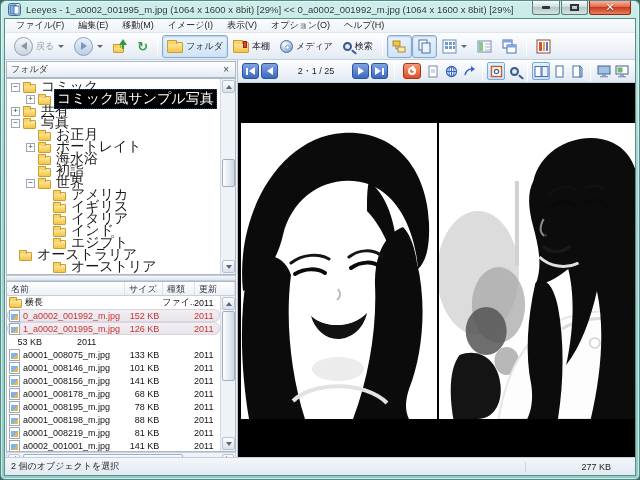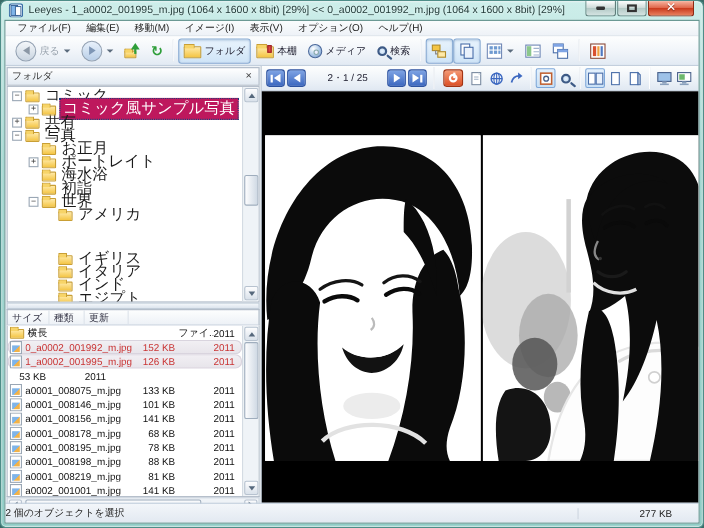--- a/index.html
+++ b/index.html
@@ -86,21 +86,21 @@
   .panel-header .ph-title { font-size:9px; color:#333; flex:1; }
   .panel-close { font-size:10px; color:#444; line-height:9px; padding:0 2px; }
   .tree-wrap { position:absolute; left:1px; right:1px; top:18px; height:197px; background:#fff;
     border:1px solid #aeb9c6; overflow:hidden; }
   .tree { position:absolute; left:0; top:2px; right:15px; }
   .tree-row { display:flex; align-items:center; height:12px; gap:3px; white-space:nowrap; }
   .exp { width:9px; height:9px; flex:none; border:1px solid #9aa7b5; background:#fff; color:#333;
     font-size:8px; line-height:6px; text-align:center; }
   .exp.hid { visibility:hidden; }
   .tree-label { font-size:14px; color:#1a1a1a; padding:0 2px; }
-  .tree-row.sel .tree-label { background:#be185d; color:#fff; border:1px dotted #18407e; }
+  .tree-row.sel .tree-label { background:#000000; color:#fff; border:1px dotted #18407e; }
   .vscroll { position:absolute; right:0; top:0; bottom:0; width:15px; background:#eff3f7; border-left:1px solid #d4dbe3; }
   .vs-arrow { position:absolute; left:1px; width:13px; height:13px; background:linear-gradient(180deg,#fdfdfe,#d9e1ea);
     border:1px solid #b7c2cf; border-radius:2px; display:flex; align-items:center; justify-content:center; }
   .vs-arrow.up { top:1px; } .vs-arrow.down { bottom:1px; }
   .tri-up { width:0; height:0; border-left:3px solid transparent; border-right:3px solid transparent; border-bottom:4px solid #56687c; }
   .tri-dn { width:0; height:0; border-left:3px solid transparent; border-right:3px solid transparent; border-top:4px solid #56687c; }
   .vs-thumb { position:absolute; left:1px; width:13px; background:linear-gradient(90deg,#fdfdfe,#cfd9e4);
     border:1px solid #9fadbd; border-radius:2px; }
 
   .splitter { position:absolute; left:1px; right:1px; top:215px; height:6px;
@@ -155,21 +155,21 @@
 
   .image-area { position:absolute; left:0; right:0; top:23px; bottom:0; background:#000; overflow:hidden; }
   .page { position:absolute; top:40px; height:296px; background:#fff; }
   .page.left { left:3px; width:196px; }
   .page.right { left:201px; width:201px; }
   .page svg { width:100%; height:100%; display:block; }
 
   
   .statusbar { position:absolute; left:0; right:0; bottom:0; height:18px; background:linear-gradient(180deg,#f3f6fa,#e2e9f1);
     border-top:1px solid #c3cfdd; display:flex; align-items:center; }
-  .sb-left { flex:1; font-size:9px; color:#222; }
+  .sb-left { flex:1; font-size:9px; color:#222; padding-left:6px; }
   .sb-right { width:110px; font-size:9px; color:#222; text-align:right; padding-right:24px; border-left:1px solid #cdd6e0; }
 </style>
 </head>
 <body>
 
 <div class="window">
   <div class="titlebar">
     <svg class="app-icon" viewBox="0 0 13 13">
       <rect x="0.5" y="0.5" width="12" height="12" rx="2" fill="#eaf4ff" stroke="#3a6ea5"></rect>
       <rect x="2" y="2" width="6" height="9" fill="#7fb4e8" stroke="#2f5a8f" stroke-width="0.8"></rect>
@@ -352,21 +352,21 @@
             <div class="tree-row" style="padding-left: 19px;">
               <span class="exp">−</span>
               <span class="fold"></span>
               <span class="tree-label">世界</span>
             </div>
             <div class="tree-row" style="padding-left: 34px;">
               <span class="exp hid"></span>
               <span class="fold"></span>
               <span class="tree-label">アメリカ</span>
             </div>
-            <div class="tree-row" style="padding-left: 34px; margin-top: 28px;">
+            <div class="tree-row" style="padding-left: 34px;">
               <span class="exp hid"></span>
               <span class="fold"></span>
               <span class="tree-label">イギリス</span>
             </div>
             <div class="tree-row" style="padding-left: 34px;">
               <span class="exp hid"></span>
               <span class="fold"></span>
               <span class="tree-label">イタリア</span>
             </div>
             <div class="tree-row" style="padding-left: 34px;">
@@ -395,20 +395,21 @@
               <span class="tri-up"></span>
             </div>
           <div class="vs-thumb" style="top:80px;height:28px;"></div>
           <div class="vs-arrow down">
               <span class="tri-dn"></span>
             </div>
         </div>
       </div>
       <div class="splitter"></div>
       <div class="list-header">
+          <div class="fh fh0">名前</div>
           <div class="fh fh1">サイズ</div>
           <div class="fh fh2">種類</div>
           <div class="fh fh3">更新</div>
         </div>
       <div class="list-wrap">
         <div class="list-rows">
             <div class="file-row">
               <div class="fc fc0">
                 <span class="fold"></span>
                 <span class="fname">横長</span>

